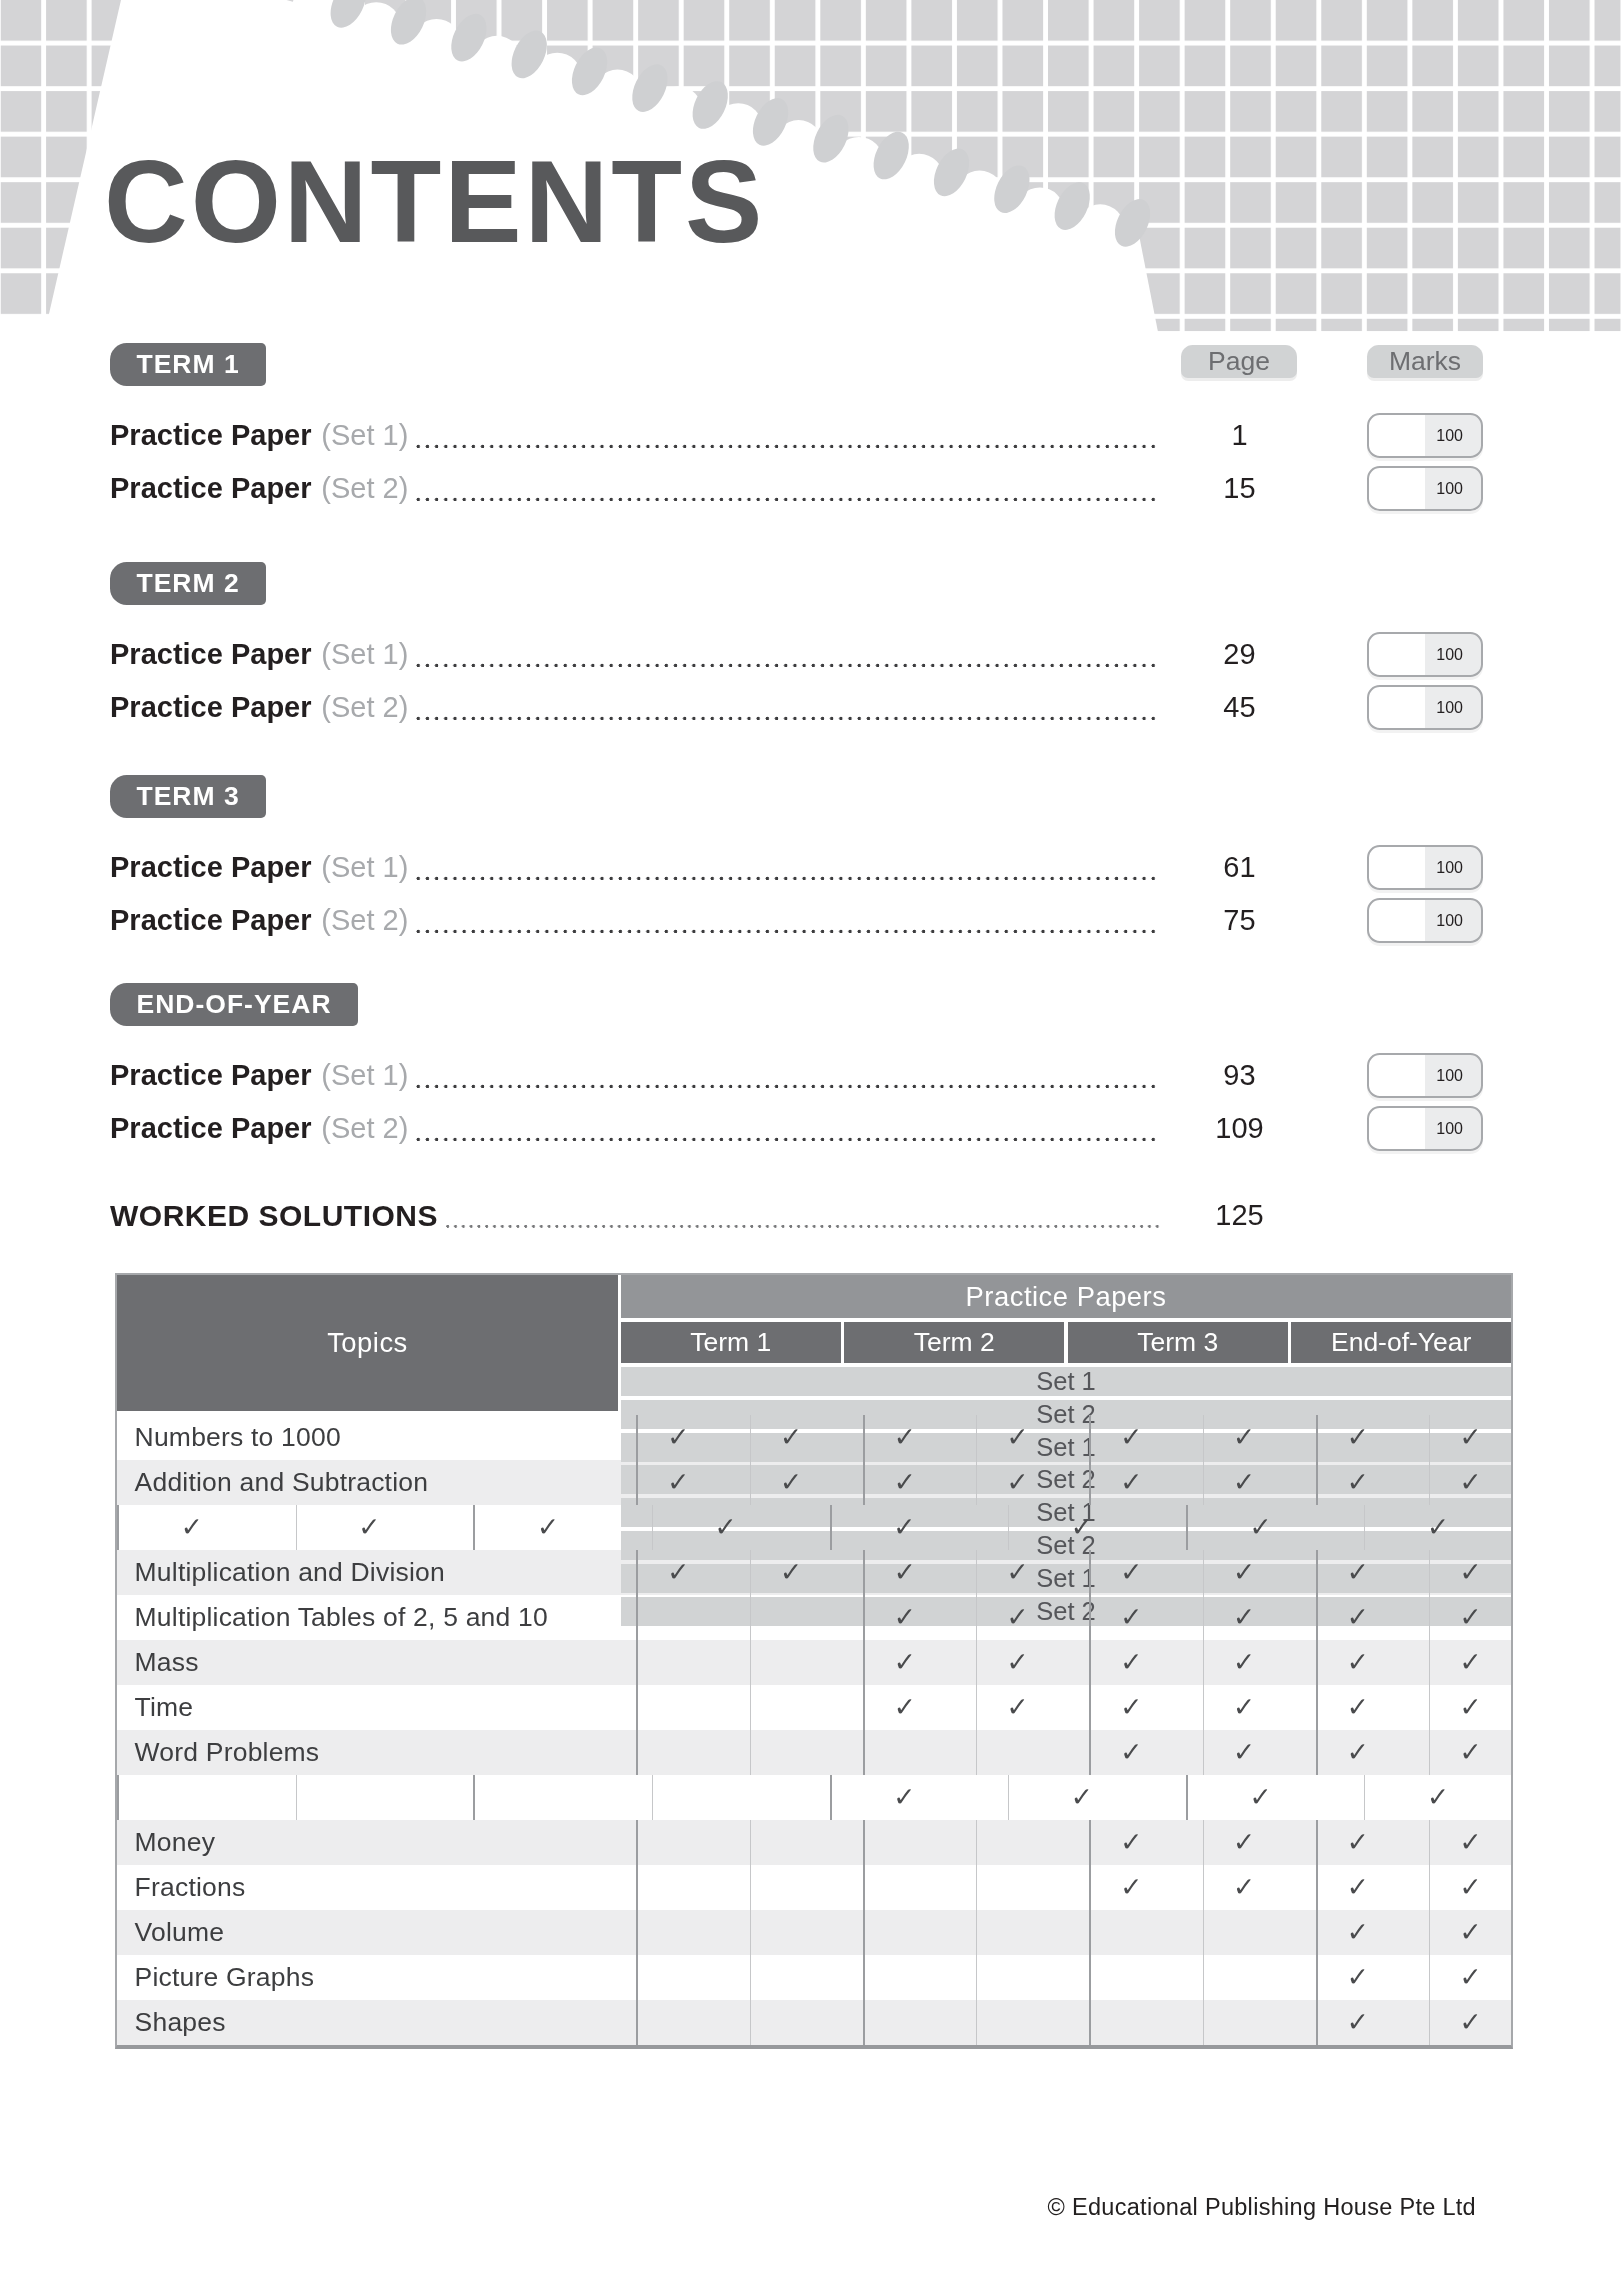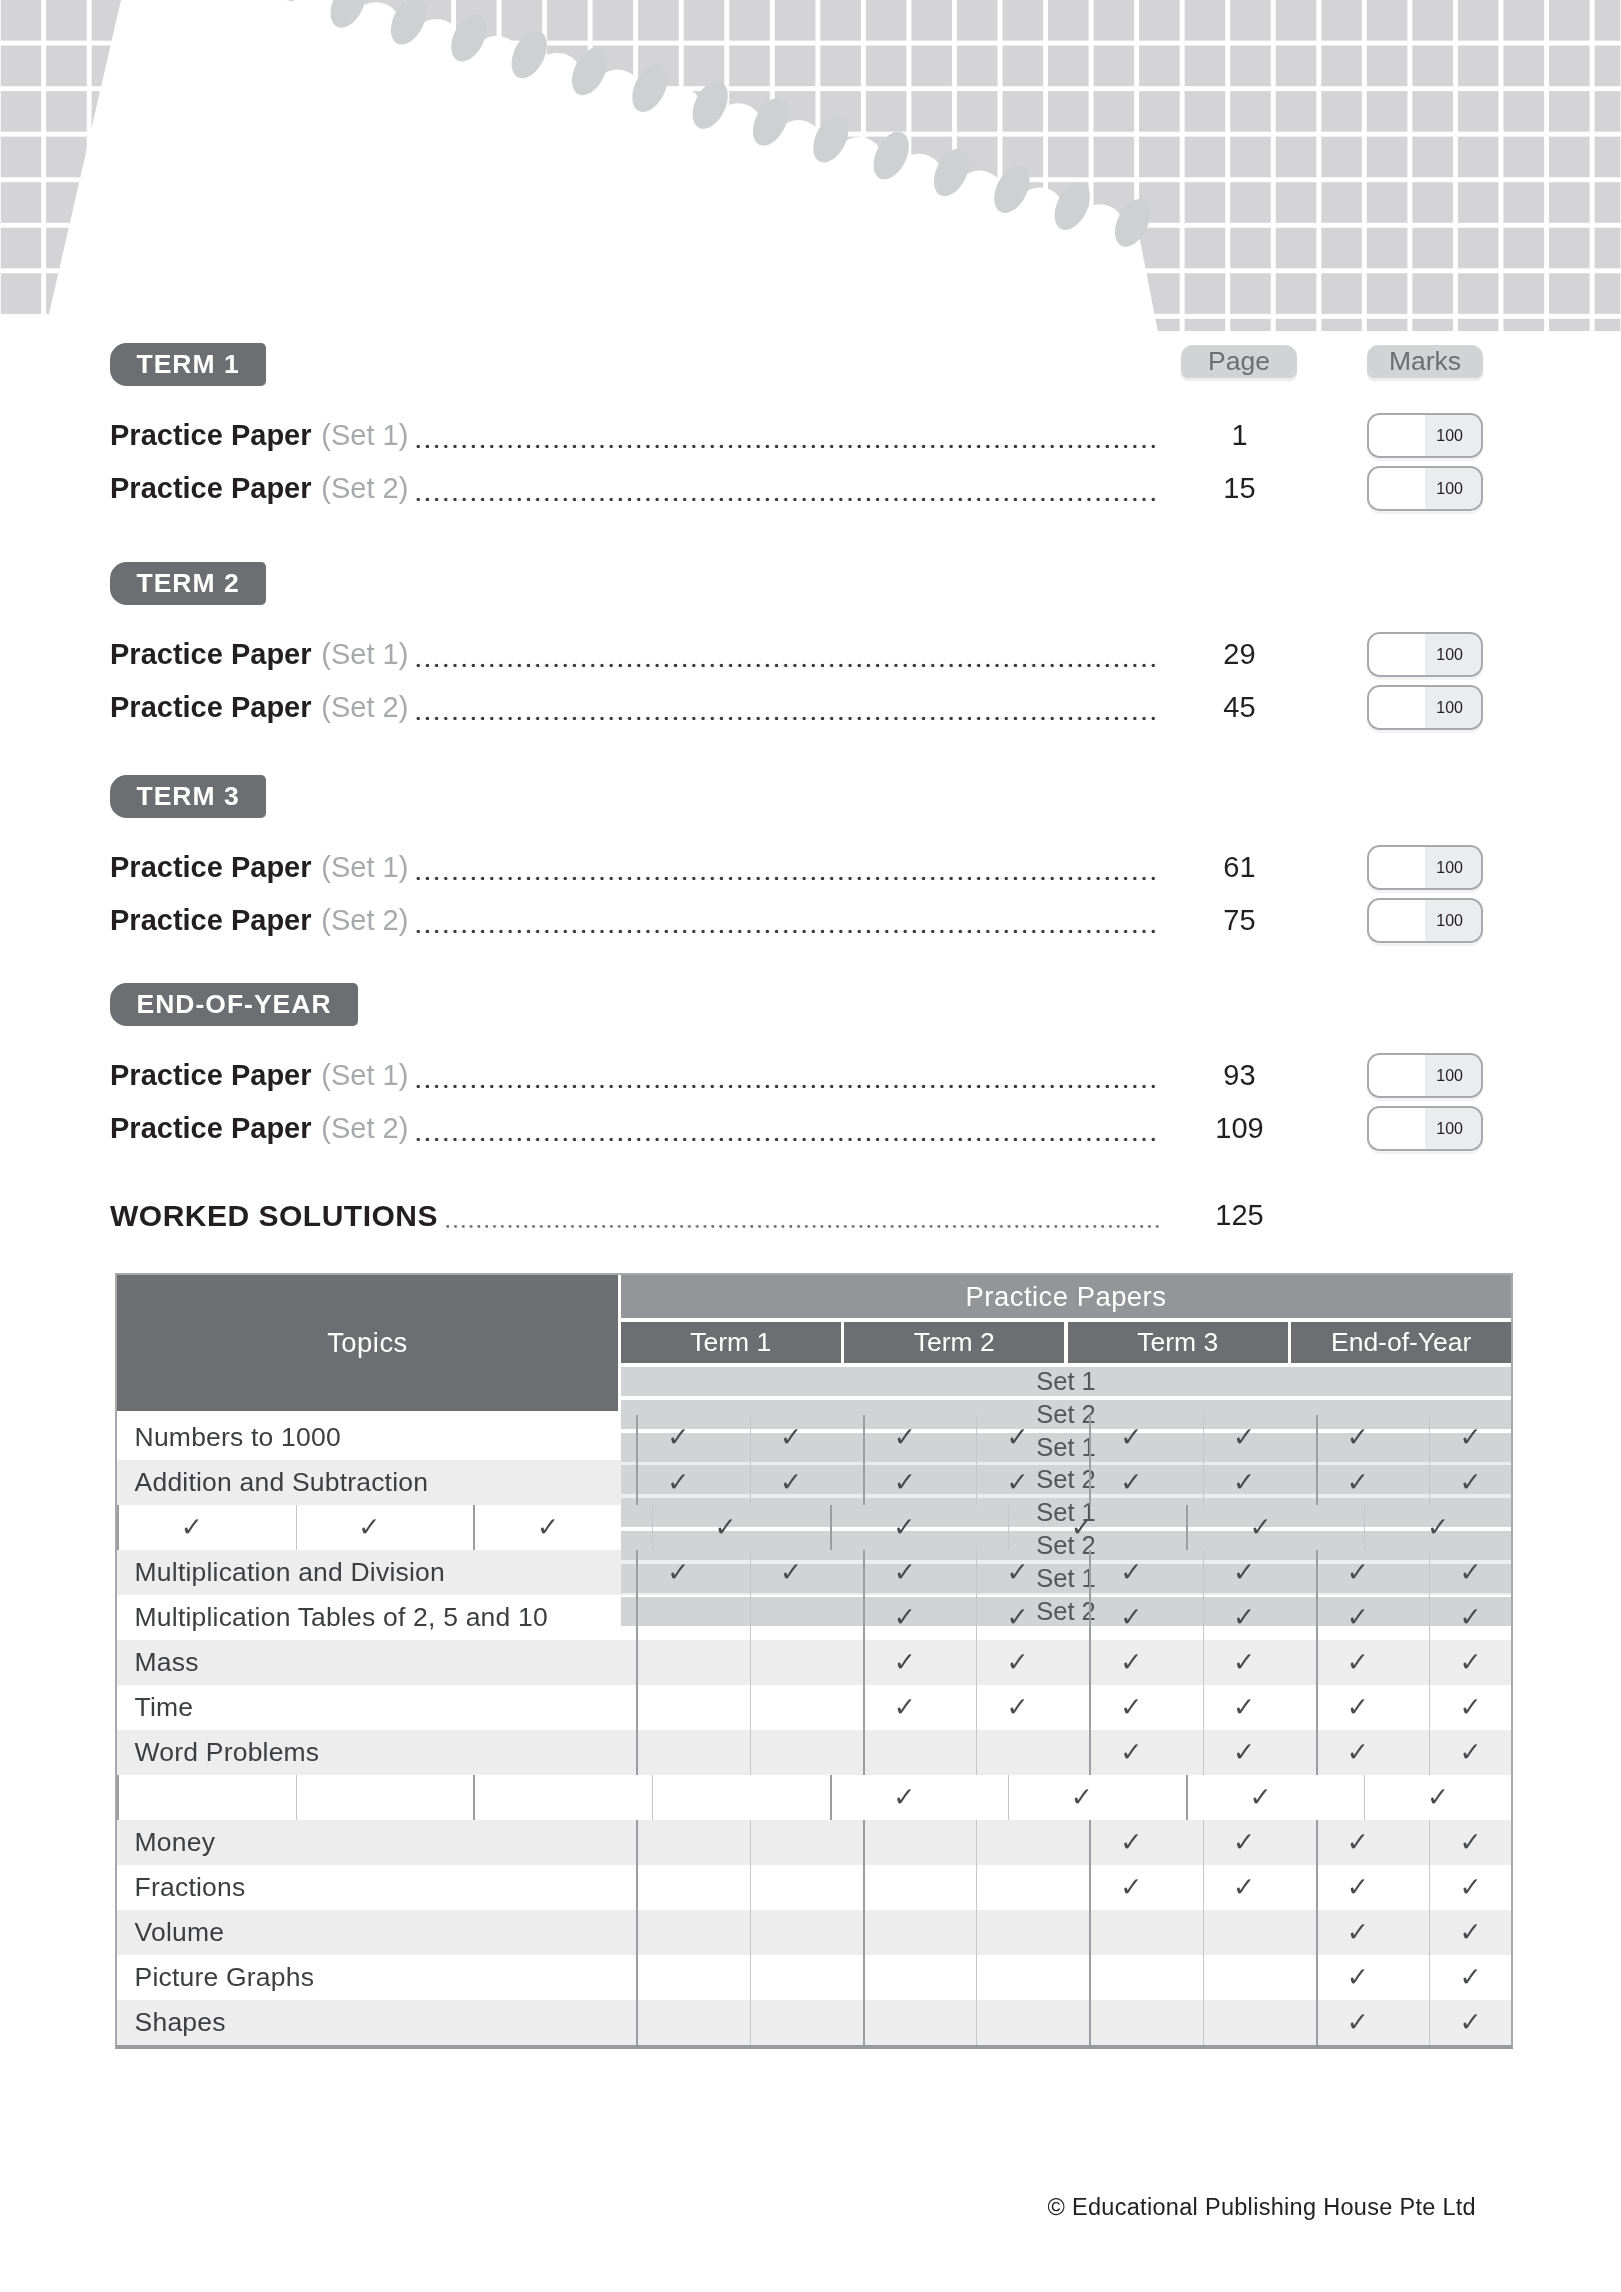--- a/index.html
+++ b/index.html
@@ -147,20 +147,21 @@
         <ellipse cx="786.2" cy="124.39999999999998" rx="15.5" ry="26" fill="#cfd0d2" transform="rotate(26 786.2 124.39999999999998)"></ellipse>
         <ellipse cx="847.8" cy="141.6" rx="15.5" ry="26" fill="#cfd0d2" transform="rotate(26 847.8 141.6)"></ellipse>
         <ellipse cx="909.4" cy="158.79999999999998" rx="15.5" ry="26" fill="#cfd0d2" transform="rotate(26 909.4 158.79999999999998)"></ellipse>
         <ellipse cx="971" cy="176" rx="15.5" ry="26" fill="#cfd0d2" transform="rotate(26 971 176)"></ellipse>
         <ellipse cx="1032.6" cy="193.2" rx="15.5" ry="26" fill="#cfd0d2" transform="rotate(26 1032.6 193.2)"></ellipse>
         <ellipse cx="1094.2" cy="210.39999999999998" rx="15.5" ry="26" fill="#cfd0d2" transform="rotate(26 1094.2 210.39999999999998)"></ellipse>
         <ellipse cx="1155.8000000000002" cy="227.6" rx="15.5" ry="26" fill="#cfd0d2" transform="rotate(26 1155.8000000000002 227.6)"></ellipse>
       </g>
   </svg>
 
+  <div class="page-title">CONTENTS</div>
 
   <div class="col-tab tab-page">Page</div>
   <div class="col-tab tab-marks">Marks</div>
 
   <section class="toc-section" style="top:343px">
     <div class="badge">TERM 1</div>
     <div class="toc-row row1">
       <span class="pp">Practice Paper</span>
       <span class="set">(Set 1)</span>
       <span class="leader"></span>

